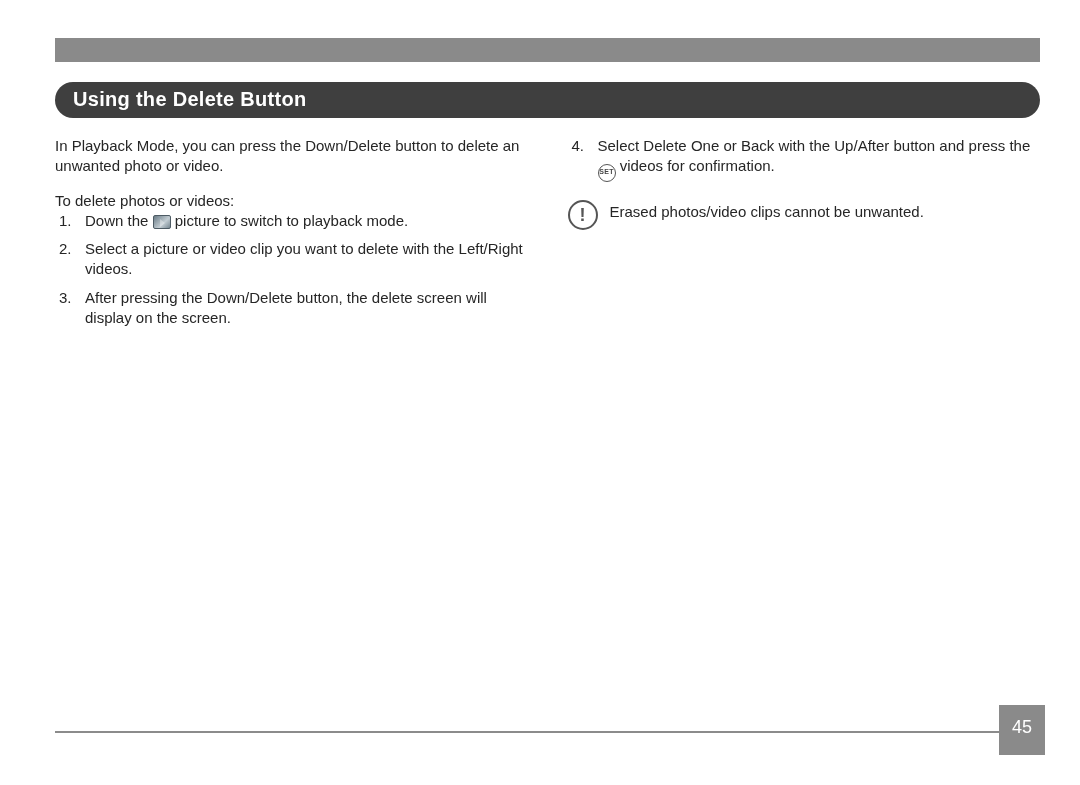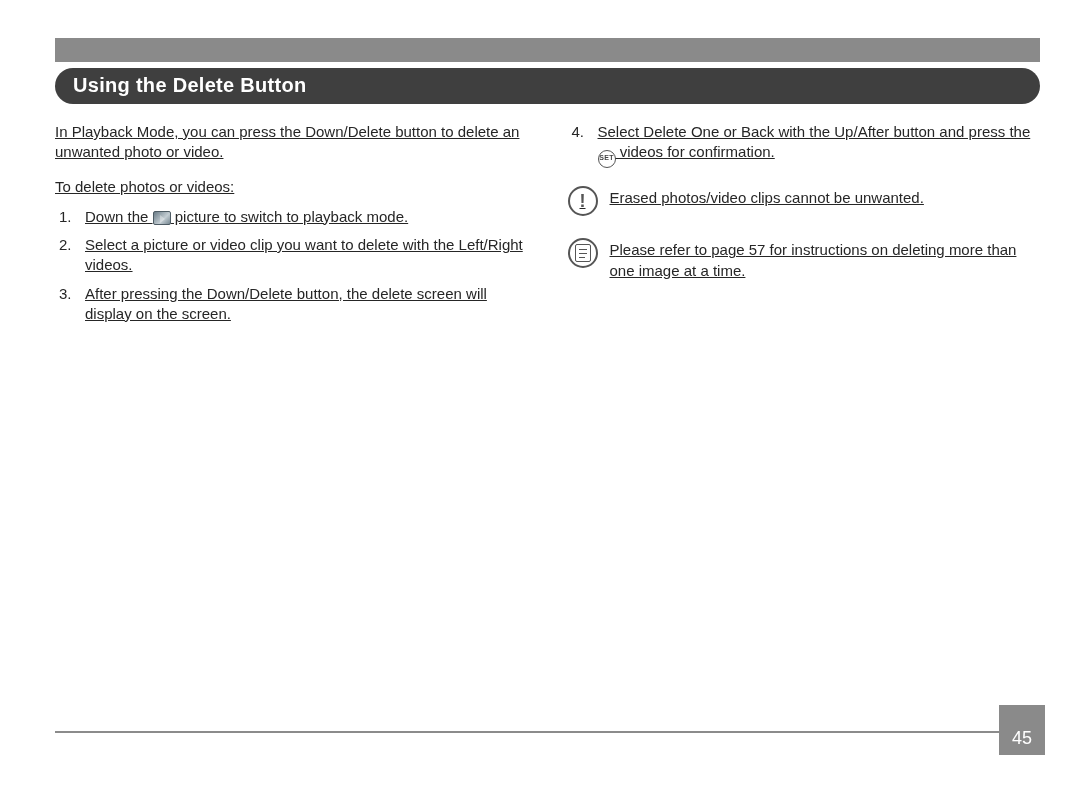--- a/index.html
+++ b/index.html
@@ -10,41 +10,40 @@
     height: 785px;
     padding: 38px 40px 0 55px;
   }
   .top-bar {
     height: 24px;
     background: #8a8a8a;
     margin-left: 0;
     margin-right: 0;
   }
   .section-title {
-    margin-top: 6px;
+    margin-top: 20px;
     background: #3f3f3f;
     color: #fff;
     border-radius: 18px;
     padding: 6px 18px 7px 18px;
     font-size: 20px;
     font-weight: 600;
     letter-spacing: .3px;
   }
   .content {
     display: flex;
     gap: 40px;
     margin-top: 18px;
     font-size: 15px;
     line-height: 1.35;
     color: #262626;
-    text-decoration: underline;
   }
   .col { flex: 1 1 0; }
   .intro { margin-bottom: 14px; }
-  .subhead { margin-bottom: 10px; }
+  .subhead { }
   ol.steps {
     list-style: none;
     counter-reset: st;
   }
   ol.steps > li {
     counter-increment: st;
     position: relative;
     padding-left: 30px;
     margin-bottom: 8px;
   }
@@ -131,21 +130,21 @@
     right: 35px;
     bottom: 30px;
     width: 46px;
     height: 50px;
     background: #8a8a8a;
     color: #fff;
     display: flex;
     align-items: flex-end;
     justify-content: center;
     font-size: 18px;
-    padding-bottom: 6px;
+    padding-bottom: 17px;
   }
 </style>
 </head>
 <body>
 
 <div class="page">
   <div class="top-bar"></div>
 
   <div class="section-title">Using the Delete Button</div>
 
@@ -167,22 +166,18 @@
         <li>
           <span>Select Delete One or Back with the Up/After button and press the </span><span class="inline-icon set-icon">SET</span><span> videos for confirmation.</span>
         </li>
       </ol>
 
       <div class="note">
         <span class="note-icon">!</span>
         <span class="note-text">Erased photos/video clips cannot be unwanted.</span>
       </div>
 
-      <div class="note">
-        <span class="note-icon doc"></span>
-        <span class="note-text">Please refer to page 57 for instructions on deleting more than one image at a time.</span>
-      </div>
     </div>
   </div>
 
   <div class="footer-line"></div>
   <div class="page-num-box">45</div>
 </div>
 
 </body></html>

